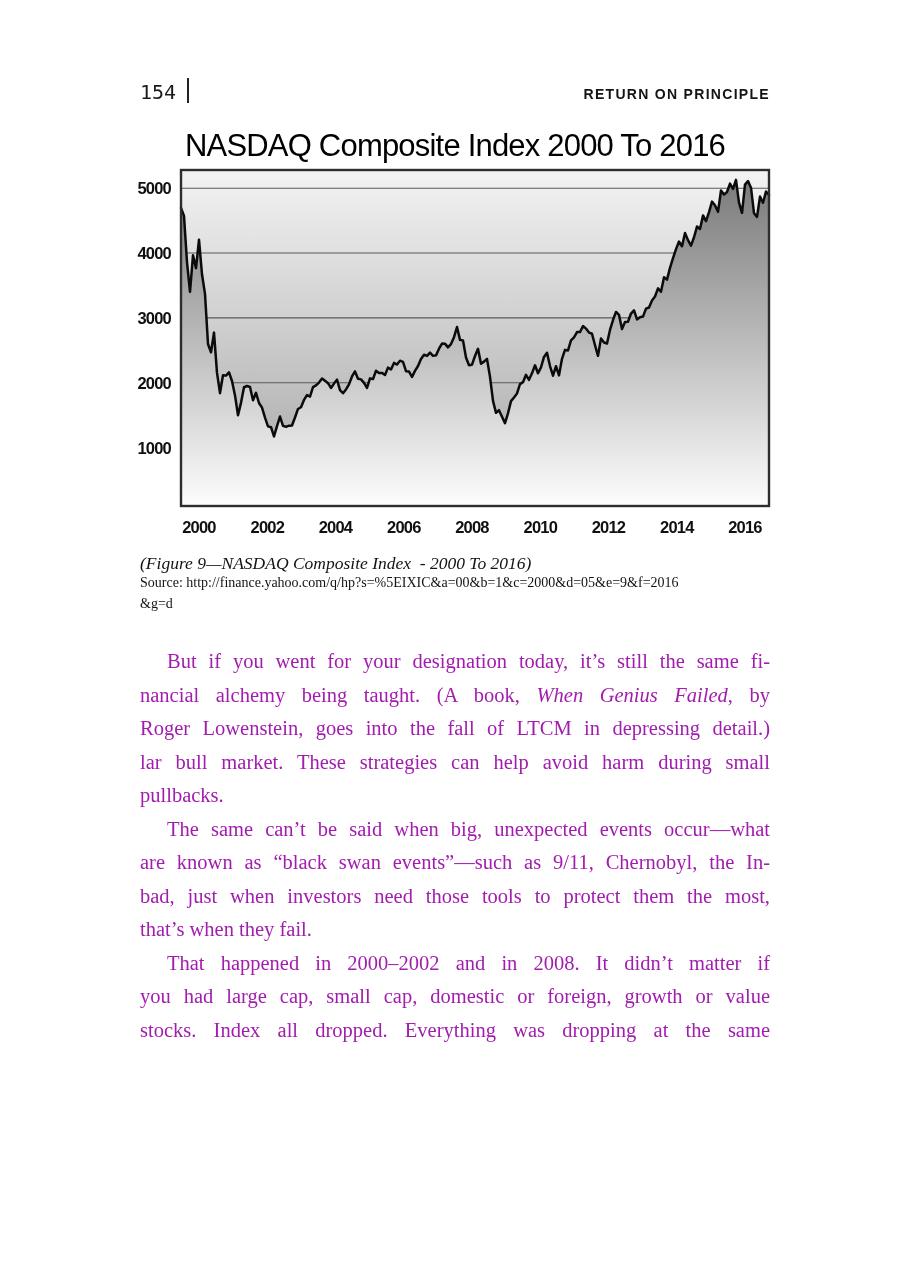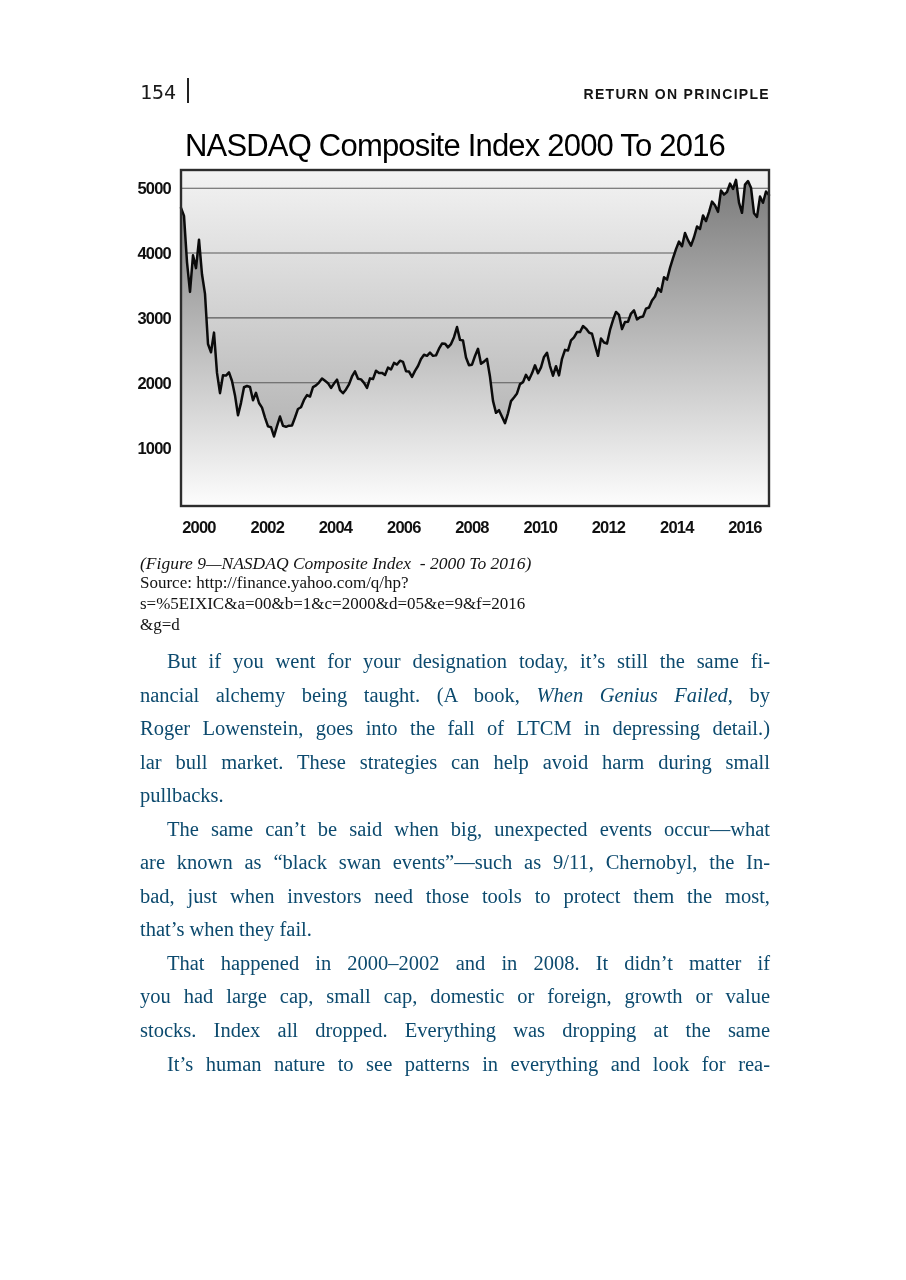--- a/index.html
+++ b/index.html
@@ -18,26 +18,26 @@
   .chart-title{position:absolute;left:123px;top:128px;width:664px;text-align:center;
          font-family:"Liberation Sans",sans-serif;font-weight:normal;font-size:31px;
          letter-spacing:-0.8px;color:#000;}
   .chart-wrap{position:absolute;left:130px;top:166px;}
   .tick{font-family:"Liberation Sans",sans-serif;font-weight:bold;font-size:16.5px;
         fill:#101010;letter-spacing:-0.8px;}
 
   
   .fig-caption{position:absolute;left:140px;top:541px;font-style:italic;
         font-size:17.5px;color:#131313;margin-top:12px;}
-  .fig-source{position:absolute;left:140px;top:572px;font-size:17px;
+  .fig-source{position:absolute;left:140px;top:572px;font-size:14px;
         line-height:21px;color:#131313;width:640px;}
 
   
   .body-text{position:absolute;left:140px;top:645px;width:630px;
-        font-size:20.5px;color:#0c4a6e;}
+        font-size:20.5px;color:#a21caf;}
   .bodyline{line-height:33.55px;text-align:justify;text-align-last:justify;
         white-space:normal;}
   .bodyline.indent{text-indent:27px;}
   .bodyline.end{text-align-last:left;}
   .it{font-style:italic;}
 </style>
 </head>
 <body>
 
 <div class="folio">
@@ -106,14 +106,13 @@
     <div class="bodyline"><span>Roger Lowenstein, goes into the fall of LTCM in depressing detail.)</span></div>
     <div class="bodyline"><span>lar bull market. These strategies can help avoid harm during small</span></div>
     <div class="bodyline end"><span>pullbacks.</span></div>
     <div class="bodyline indent"><span>The same can’t be said when big, unexpected events occur—what</span></div>
     <div class="bodyline"><span>are known as “black swan events”—such as 9/11, Chernobyl, the In-</span></div>
     <div class="bodyline"><span>bad, just when investors need those tools to protect them the most,</span></div>
     <div class="bodyline end"><span>that’s when they fail.</span></div>
     <div class="bodyline indent"><span>That happened in 2000–2002 and in 2008. It didn’t matter if</span></div>
     <div class="bodyline"><span>you had large cap, small cap, domestic or foreign, growth or value</span></div>
     <div class="bodyline"><span>stocks. Index all dropped. Everything was dropping at the same</span></div>
-    <div class="bodyline indent"><span>It’s human nature to see patterns in everything and look for rea-</span></div>
   </div>
 
 </body></html>

